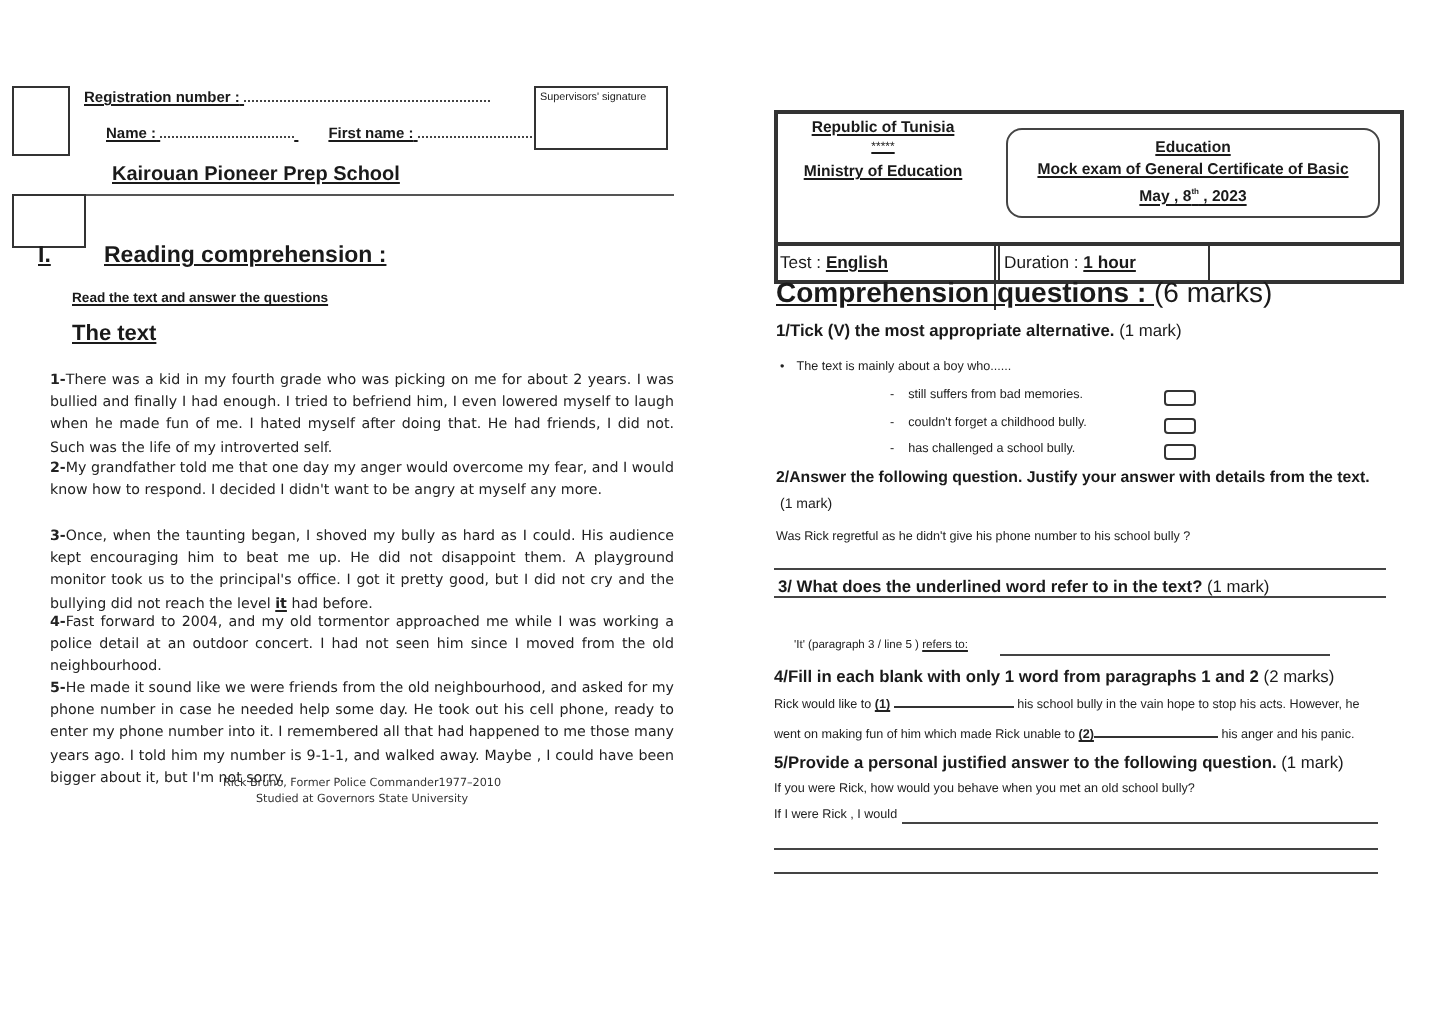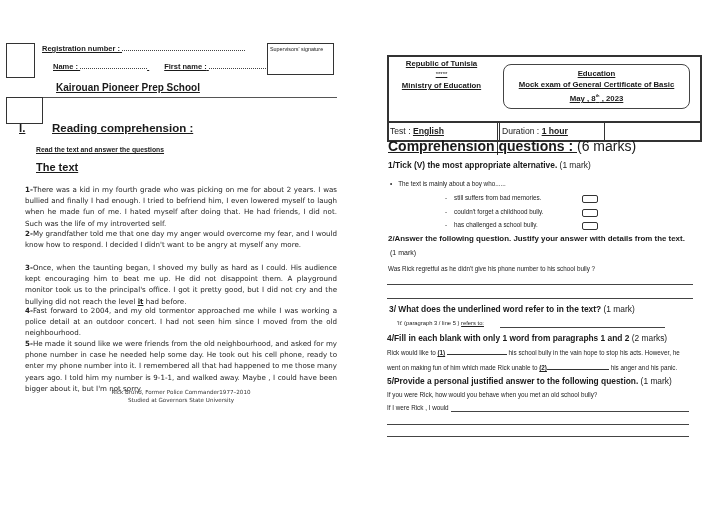--- a/index.html
+++ b/index.html
@@ -117,21 +117,21 @@
     <span style="margin-right:7px;">-</span><span>has challenged a school bully.</span>
   </div>
   <div class="tickbox" style="left:582px;top:222px;"></div>
 
   <div class="q cal" style="left:388px;top:234px;font-size:7.9px;">2/Answer the following  question. Justify your answer with details from the text.</div>
   <div class="abs cal" style="left:390px;top:249px;font-size:7px;">(1 mark)</div>
   <div class="t cal" style="left:388px;top:265px;">Was Rick regretful as he didn't give his phone number to his school bully ?</div>
   <div class="rule" style="left:387px;top:284px;width:306px;"></div>
   <div class="rule" style="left:387px;top:298px;width:306px;"></div>
 
-  <div class="q cal" style="left:389px;top:304px;">
+  <div class="q cal" style="left:389px;top:288px;">
     <span>3/ What does the underlined word refer to in the text?</span><span class="m"> (1 mark)</span>
   </div>
   <div class="t cal" style="left:397px;top:320px;font-size:5.8px;">
     <span>'It' (paragraph 3 / line 5 ) </span><span class="u">refers to:</span>
   </div>
   <div class="rule" style="left:500px;top:327px;width:165px;"></div>
 
   <div class="q cal" style="left:387px;top:333px;">
     <span>4/Fill in each blank with only 1 word from paragraphs 1 and 2</span><span class="m"> (2 marks)</span>
   </div>

